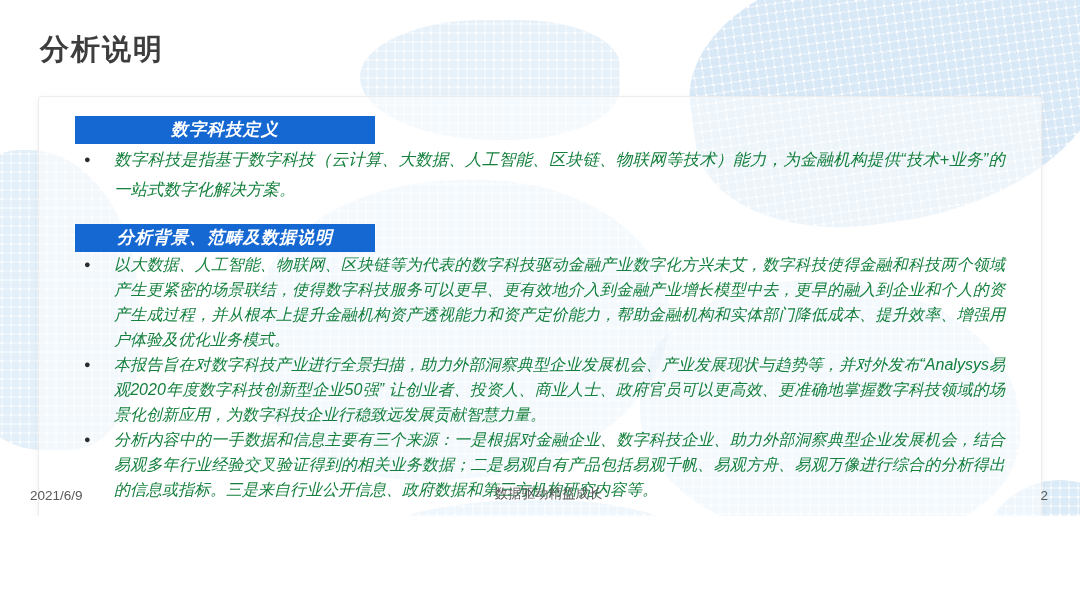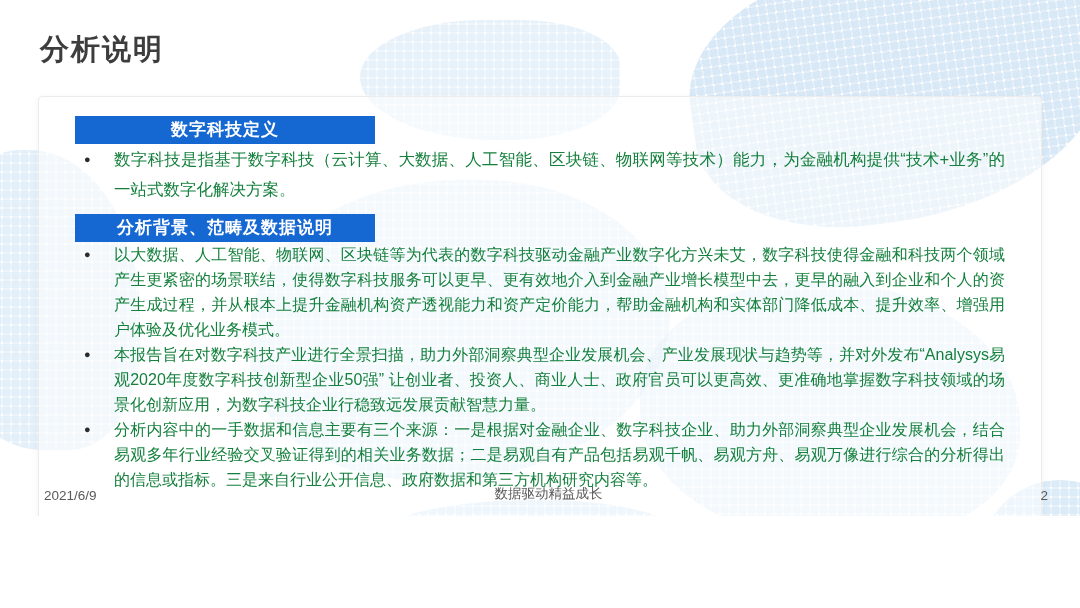--- a/index.html
+++ b/index.html
@@ -28,44 +28,45 @@
     position:absolute; left:40px; top:30px;
     font-size:29px; font-weight:700; color:#3d3d3d; letter-spacing:2px;
   }
   .card {
     position:absolute; left:38px; top:96px; width:1004px; height:458px;
     background:rgba(255,255,255,0.55);
     border:1px solid #ececec; border-radius:4px;
     box-shadow:0 2px 8px rgba(0,0,0,0.05);
     box-sizing:border-box;
     padding:19px 36px 0 36px;
+    font-style:italic;
   }
   .section-bar {
     width:300px; height:28px; background:#1567d2; color:#ffffff;
     font-size:17px; font-weight:700; text-align:center; line-height:28px;
     letter-spacing:1px;
   }
-  .bar-2 { margin-top:10px; }
+  .bar-2 { margin-top:20px; }
   ul.bullets { list-style:none; margin:0; padding:0; }
   ul.bullets li { display:flex; align-items:flex-start; }
   .dot {
     flex:0 0 39px; box-sizing:border-box; padding-left:9px;
     font-size:11px; color:#2b2b2b; line-height:inherit;
   }
   .bullet-text {
     flex:1; margin:0; color:#15803d;
     text-align:justify; text-justify:inter-ideograph;
   }
   .sec1 { margin-top:13px; font-size:16.5px; line-height:30px; }
   .sec2 { margin-top:16px; font-size:16px;   line-height:25px; }
   .sec2 li { margin-bottom:0px; }
   .footer-date, .footer-slogan, .footer-page {
     position:absolute; bottom:13px; font-size:13.5px; color:#595959;
   }
-  .footer-date   { left:44px; }
+  .footer-date   { left:30px; }
   .footer-slogan { left:17px; right:0; text-align:center; }
   .footer-page   { right:32px; }
 </style>
 </head>
 <body>
 
 <div class="slide">
 
   <div class="map-blob blob-a"></div>
   <div class="map-blob blob-b"></div>

